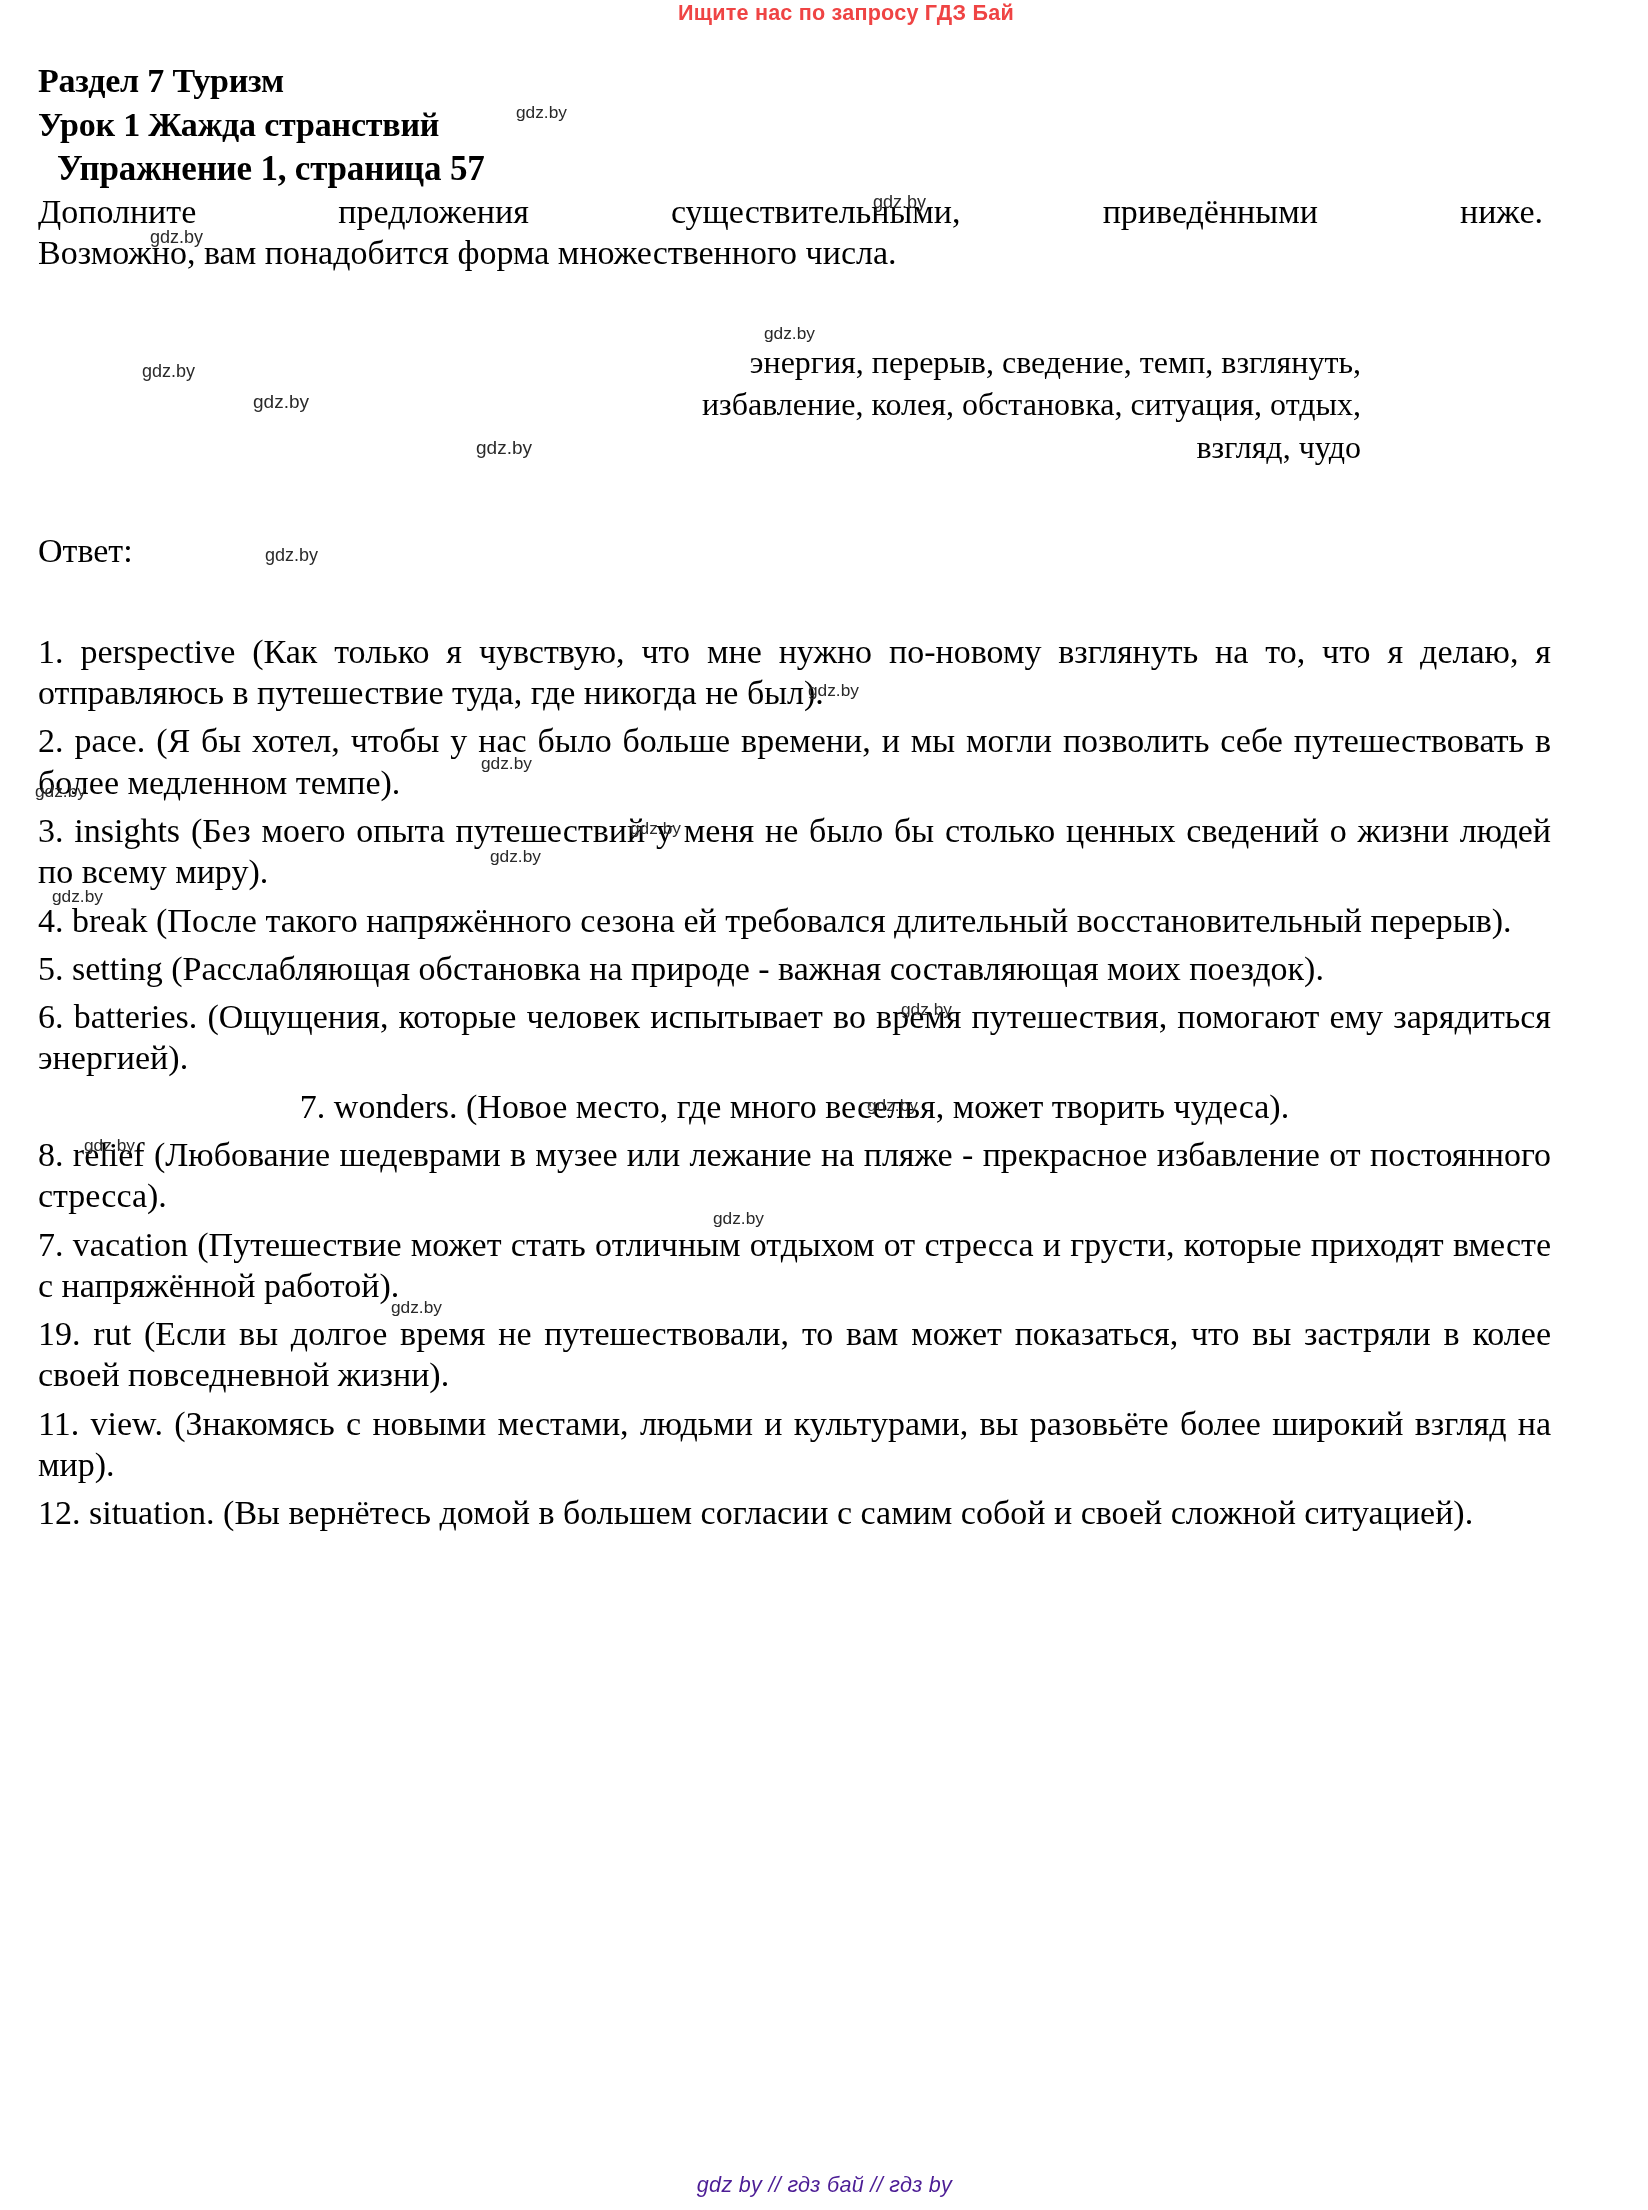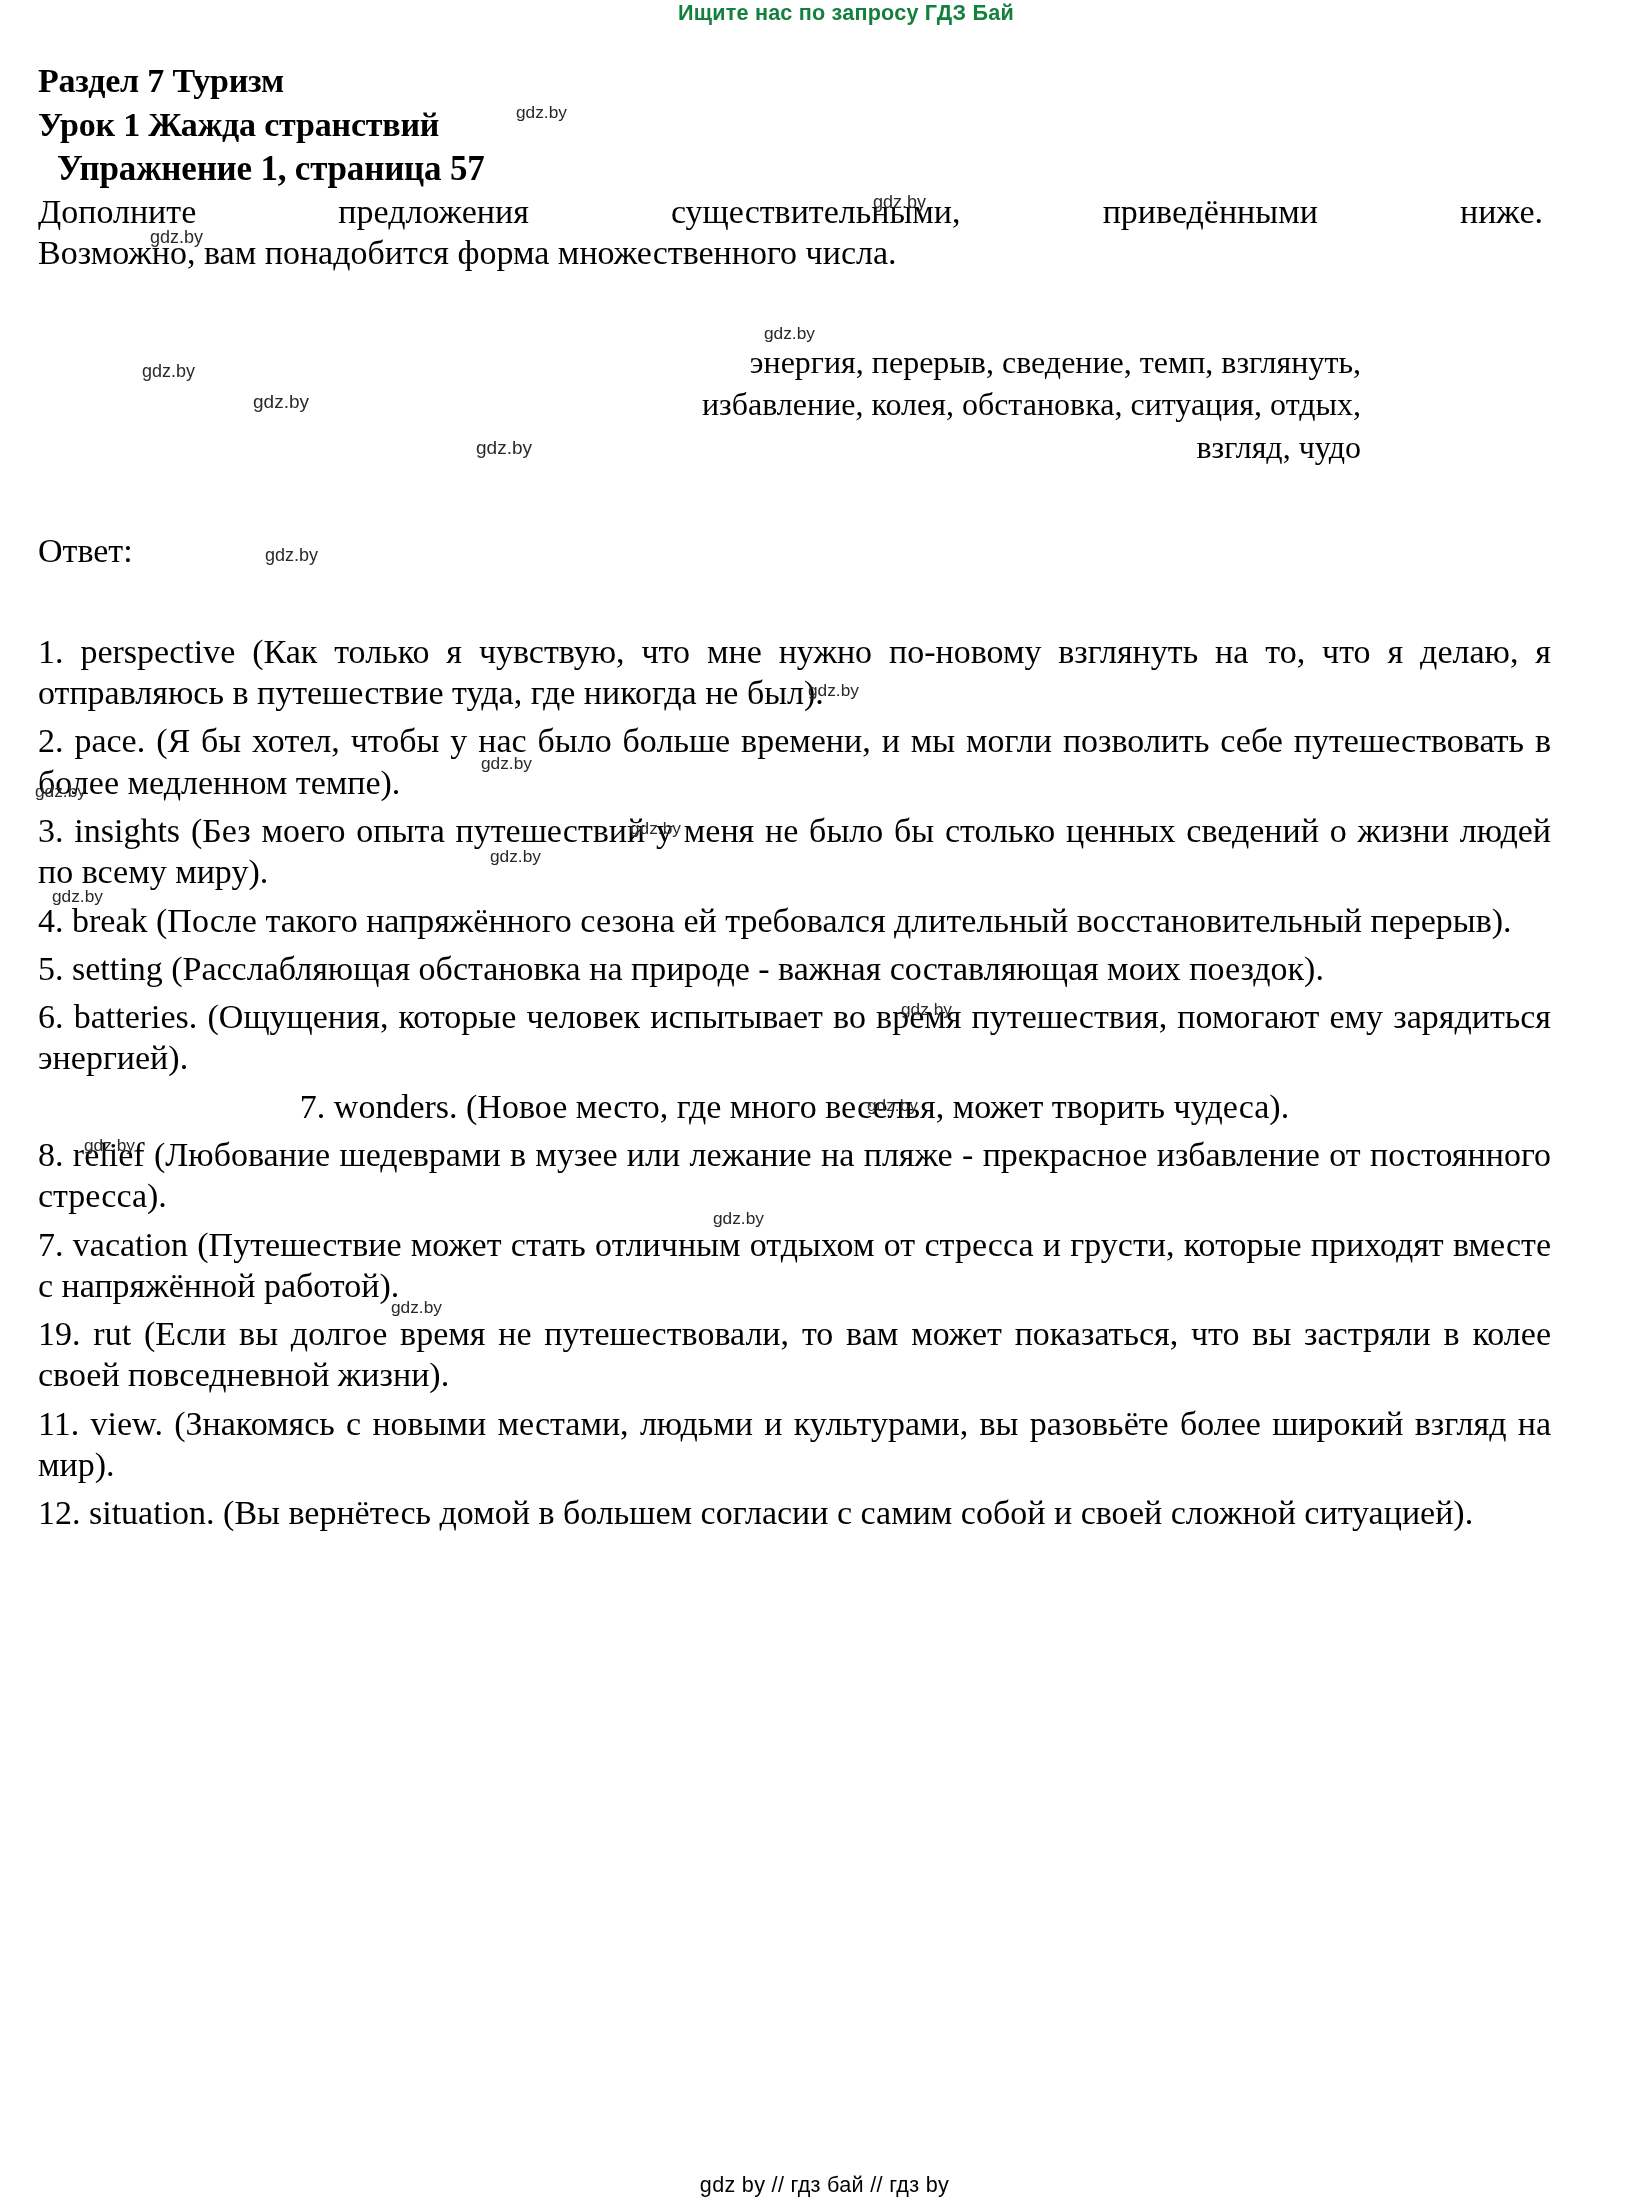--- a/index.html
+++ b/index.html
@@ -112,21 +112,21 @@
     font-size: 17.3px;
     color: #2a2a2a;
     white-space: nowrap;
     pointer-events: none;
     text-align: right;
   }
 </style>
 </head>
 <body>
 
-<div class="promo-banner" style="color: #15803d;">Ищите нас по запросу ГДЗ Бай</div>
+<div class="promo-banner" style="color: #ef4444;">Ищите нас по запросу ГДЗ Бай</div>
 
 <div class="page">
 
   <div class="heading heading-1">Раздел 7 Туризм</div>
 
   <div class="heading heading-2">Урок 1 Жажда странствий</div>
 
   <div class="heading heading-3">Упражнение 1, страница 57</div>
 
   <div class="intro">
@@ -152,21 +152,21 @@
     <p class="answer-item no-just">7. wonders. (Новое место, где много веселья, может творить чудеса).</p>
     <p class="answer-item">8. relief (Любование шедеврами в музее или лежание на пляже - прекрасное избавление от постоянного стресса).</p>
     <p class="answer-item">7. vacation (Путешествие может стать отличным отдыхом от стресса и грусти, которые приходят вместе с напряжённой работой).</p>
     <p class="answer-item">19. rut (Если вы долгое время не путешествовали, то вам может показаться, что вы застряли в колее своей повседневной жизни).</p>
     <p class="answer-item">11. view. (Знакомясь с новыми местами, людьми и культурами, вы разовьёте более широкий взгляд на мир).</p>
     <p class="answer-item">12. situation. (Вы вернётесь домой в большем согласии с самим собой и своей сложной ситуацией).</p>
   </div>
 
 </div>
 
-<div class="footer" style="color: #000000;">gdz by  //  гдз бай  //  гдз by</div>
+<div class="footer" style="color: #4c1d95; font-style: italic;">gdz by  //  гдз бай  //  гдз by</div>
 
 <div id="watermark-layer">
     <div class="wm" style="left: 516px; top: 102px; font-size: 17.3px; color: rgb(42, 42, 42);">gdz.by</div>
     <div class="wm" style="left: 873px; top: 192px; font-size: 18px; color: rgb(42, 42, 42);">gdz.by</div>
     <div class="wm" style="left: 150px; top: 227px; font-size: 18px; color: rgb(42, 42, 42);">gdz.by</div>
     <div class="wm" style="left: 764px; top: 323px; font-size: 17.3px; color: rgb(42, 42, 42);">gdz.by</div>
     <div class="wm" style="left: 142px; top: 361px; font-size: 18px; color: rgb(42, 42, 42);">gdz.by</div>
     <div class="wm" style="left: 253px; top: 391px; font-size: 19px; color: rgb(42, 42, 42);">gdz.by</div>
     <div class="wm" style="left: 476px; top: 437px; font-size: 19px; color: rgb(42, 42, 42);">gdz.by</div>
     <div class="wm" style="left: 265px; top: 545px; font-size: 18px; color: rgb(42, 42, 42);">gdz.by</div>

